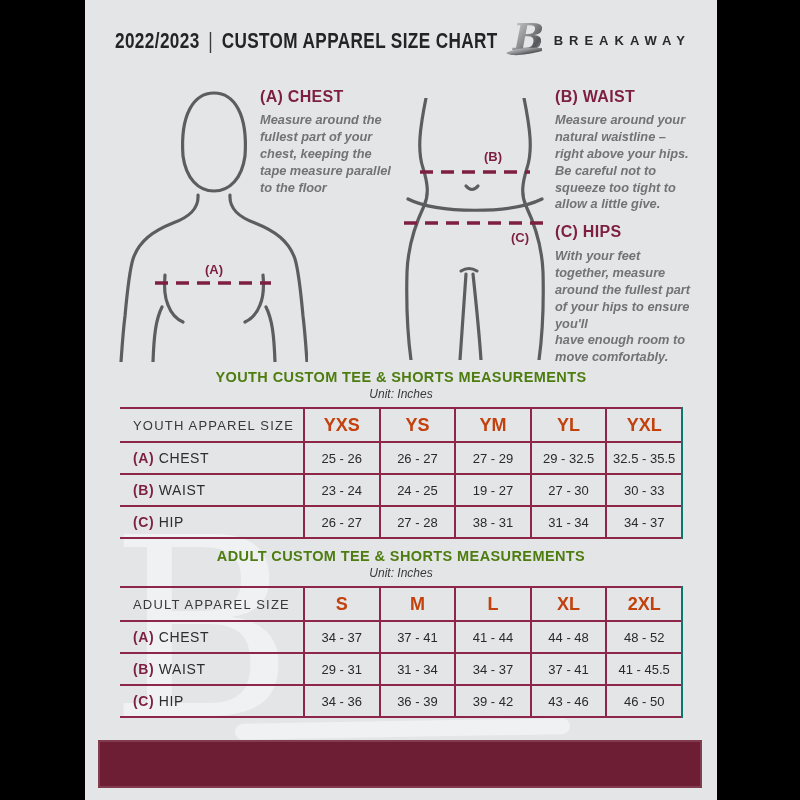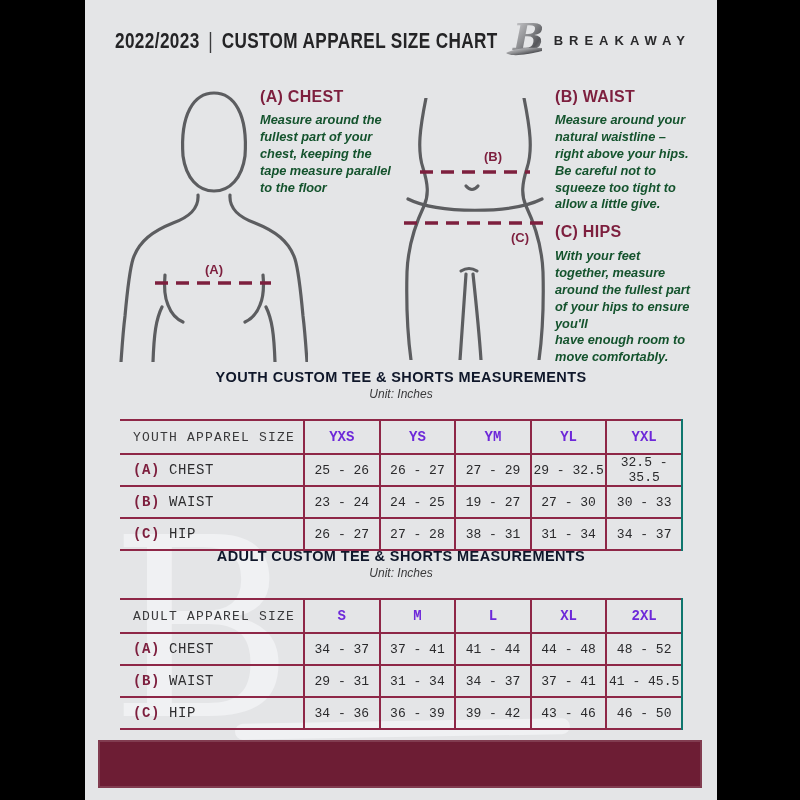--- a/index.html
+++ b/index.html
@@ -32,53 +32,53 @@
   .fig-waist{left:305px;top:98px;}
   .fig path{fill:none;stroke:#5c5d60;stroke-width:3.2;stroke-linecap:round;}
   .dash{stroke:#7d1f3e;stroke-width:3.4;stroke-dasharray:13 8;}
   .fig-label{font-family:"Liberation Sans",sans-serif;font-size:13px;
              font-weight:700;fill:#7d1f3e;}
 
   
   .guide-head{position:absolute;font-size:16px;font-weight:700;
               letter-spacing:.3px;color:#7d1f3e;}
   .guide-text{position:absolute;font-size:12.8px;line-height:1.32;
-              font-style:italic;font-weight:600;color:#14532d;
+              font-style:italic;font-weight:600;color:#737373;
               white-space:pre-line;}
   .g-chest-h{left:175px;top:88px;}
   .g-chest-t{left:175px;top:112px;width:165px;}
   .g-waist-h{left:470px;top:88px;}
   .g-waist-t{left:470px;top:112px;width:155px;}
   .g-hips-h{left:470px;top:223px;}
   .g-hips-t{left:470px;top:248px;width:160px;}
 
   
   .section{position:absolute;left:35px;width:562px;}
   .sec-youth{top:368px;}
   .sec-adult{top:547px;}
   .tbl-title{font-size:14.5px;font-weight:700;letter-spacing:.4px;
-             color:#0f172a;text-align:center;line-height:18px;}
+             color:#4d7c0f;text-align:center;line-height:18px;}
   .tbl-unit{font-size:12px;font-style:italic;color:#3a3a3c;
             text-align:center;line-height:17px;}
-  table.size-table{border-collapse:collapse;width:562px;margin-top:16px;
-                   table-layout:fixed;font-family:Liberation Mono, monospace;}
+  table.size-table{border-collapse:collapse;width:562px;margin-top:4px;
+                   table-layout:fixed;}
   col.c-label{width:184px;}
   col.c-size{width:75.6px;}
   table.size-table tr{border-top:2px solid #8e2747;}
   table.size-table tr:last-child{border-bottom:2px solid #8e2747;}
   td{padding:0;vertical-align:middle;}
   tr.head-row{height:34px;}
   tr.data-row{height:32px;}
   .label-cell{padding-left:13px;color:#2d2d2f;font-size:14px;letter-spacing:.6px;}
   .header-label{font-size:13px;letter-spacing:1.2px;color:#39393b;}
   .prefix{color:#7d1f3e;font-weight:700;}
   .size-cell{border-left:2px solid #8e2747;text-align:center;
              font-size:13px;color:#2a2a2c;}
   .size-cell.last{border-right:2px solid #0f766e;}
-  .size-head{font-weight:700;font-size:14px;color:#6d28d9;}
+  .size-head{font-weight:700;font-size:18px;color:#c2410c;}
 
   
   .bottom-bar{position:absolute;left:13px;top:740px;width:604px;height:48px;
               background:#6d1d34;
               box-shadow:inset 0 0 0 2px rgba(255,255,255,.14);}
 </style>
 </head>
 <body>
 
 <div class="page">

